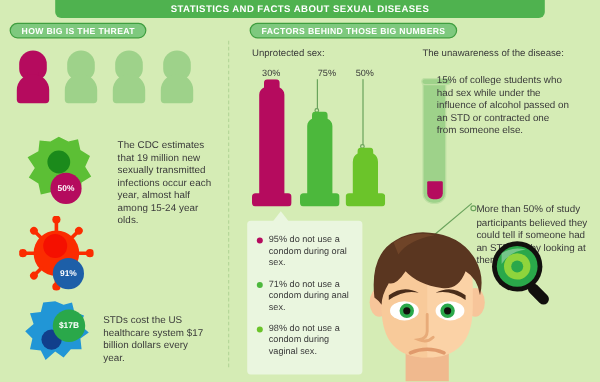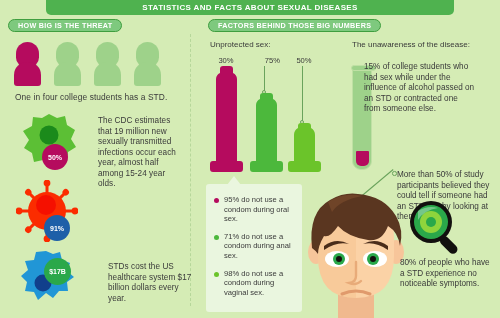--- a/index.html
+++ b/index.html
@@ -89,21 +89,21 @@
   .fact { position: absolute; }
   .fact-text {
     font-size: 8.2px;
     line-height: 10.5px;
     color: #3a3a3a;
     letter-spacing: 0.05px;
     padding-left: 24px;
   }
   #fact-cdc   { left: 74px; top: 116px; width: 108px; }
   #fact-hpv   { left: 74px; top: 178px; width: 108px; }
-  #fact-cost  { left: 84px; top: 262px; width: 108px; }
+  #fact-cost  { left: 62px; top: 262px; width: 108px; }
 
   .badge {
     position: absolute;
     border-radius: 50%;
     display: flex; align-items: center; justify-content: center;
     color: #ffffff; font-size: 7px; font-weight: bold;
   }
 
   
   .icon-wrap { position: absolute; }
@@ -257,21 +257,20 @@
       <div class="head"></div>
       <div class="neck"></div>
       <div class="body"></div>
     </div>
     <div class="person">
       <div class="head"></div>
       <div class="neck"></div>
       <div class="body"></div>
     </div>
   </div>
-  <div class="caption-people">One in four college students has a STD.</div>
 
   <div class="icon-wrap" id="icon-cdc">
     <svg width="58" height="58" viewBox="0 0 58 58">
       <path d="M29 2 L37 6 L45 4 L47 13 L55 18 L51 27 L56 35 L48 40 L47 49 L38 48 L30 55 L23 48 L14 50 L12 41 L4 36 L9 28 L3 19 L12 14 L13 5 L22 6 Z" fill="#5cbf35"></path>
       <circle cx="29" cy="23" r="9.5" fill="#1b8a1b"></circle>
     </svg>
   </div>
   <div class="badge" id="badge-50">50%</div>
   <div class="fact" id="fact-cdc">
     <div class="fact-text">The CDC estimates that 19 million new sexually transmitted infections occur each year, almost half among 15-24 year olds.</div>
@@ -418,15 +417,14 @@
     <svg width="56" height="56" viewBox="0 0 56 56">
       <rect x="36" y="36" width="9" height="21" rx="4.5" fill="#12100e" transform="rotate(-45 40 46)"></rect>
       <circle cx="23" cy="23" r="21" fill="#12100e"></circle>
       <circle cx="23" cy="23" r="17" fill="#2aa84a"></circle>
       <circle cx="23" cy="23" r="11" fill="#8fd43c"></circle>
       <circle cx="23" cy="23" r="5" fill="#2aa84a"></circle>
       <path d="M10 12 q10 -6 20 -3 q-14 2 -20 12 z" fill="#ffffff" opacity="0.35"></path>
     </svg>
   </div>
 
-  <div class="rtext" id="txt-symptom">80% of people who have a STD experience no noticeable symptoms.</div>
 
 </div>
 
 </body></html>

